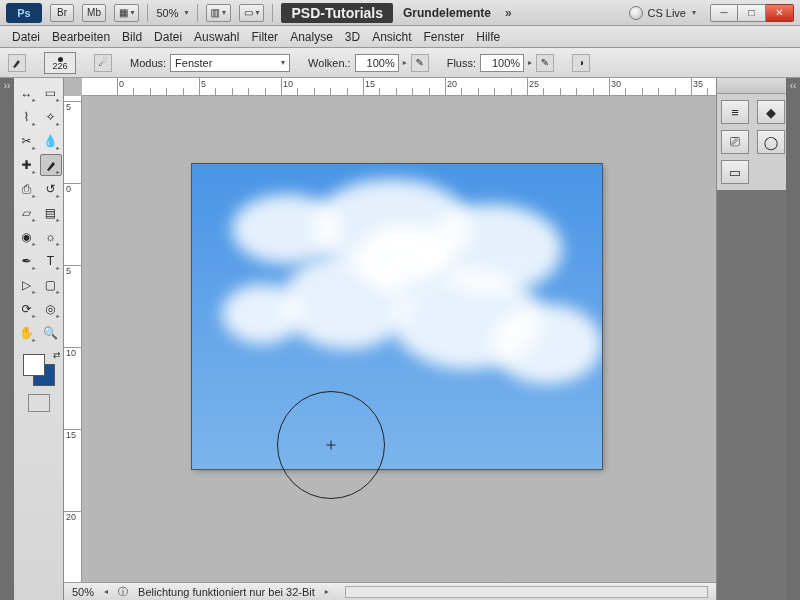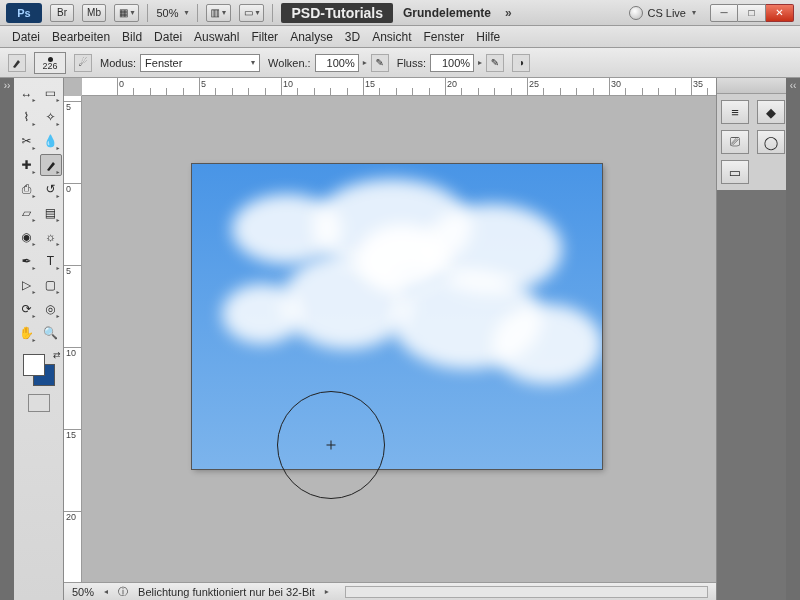--- a/index.html
+++ b/index.html
@@ -68,21 +68,21 @@
     padding: 0 12px;
     font-size: 12px;
   }
   .menubar span { cursor:default; }
 
   
   .optionsbar {
     height: 30px;
     background: linear-gradient(#ececec,#d8d8d8);
     border-bottom:1px solid #9a9a9a;
-    display:flex; align-items:center; gap: 8px;
+    display:flex; align-items:center; gap: 18px;
     padding: 0 8px;
     font-size: 11px;
   }
   .opt-box { display:flex; align-items:center; gap:4px; }
   .brush-preview {
     width:32px; height:22px; border:1px solid #888;
     display:flex; flex-direction:column; align-items:center; justify-content:center;
     background:#e8e8e8; position:relative;
   }
   .brush-dot { width:5px; height:5px; background:#222; border-radius:50%; margin-top:2px;}

